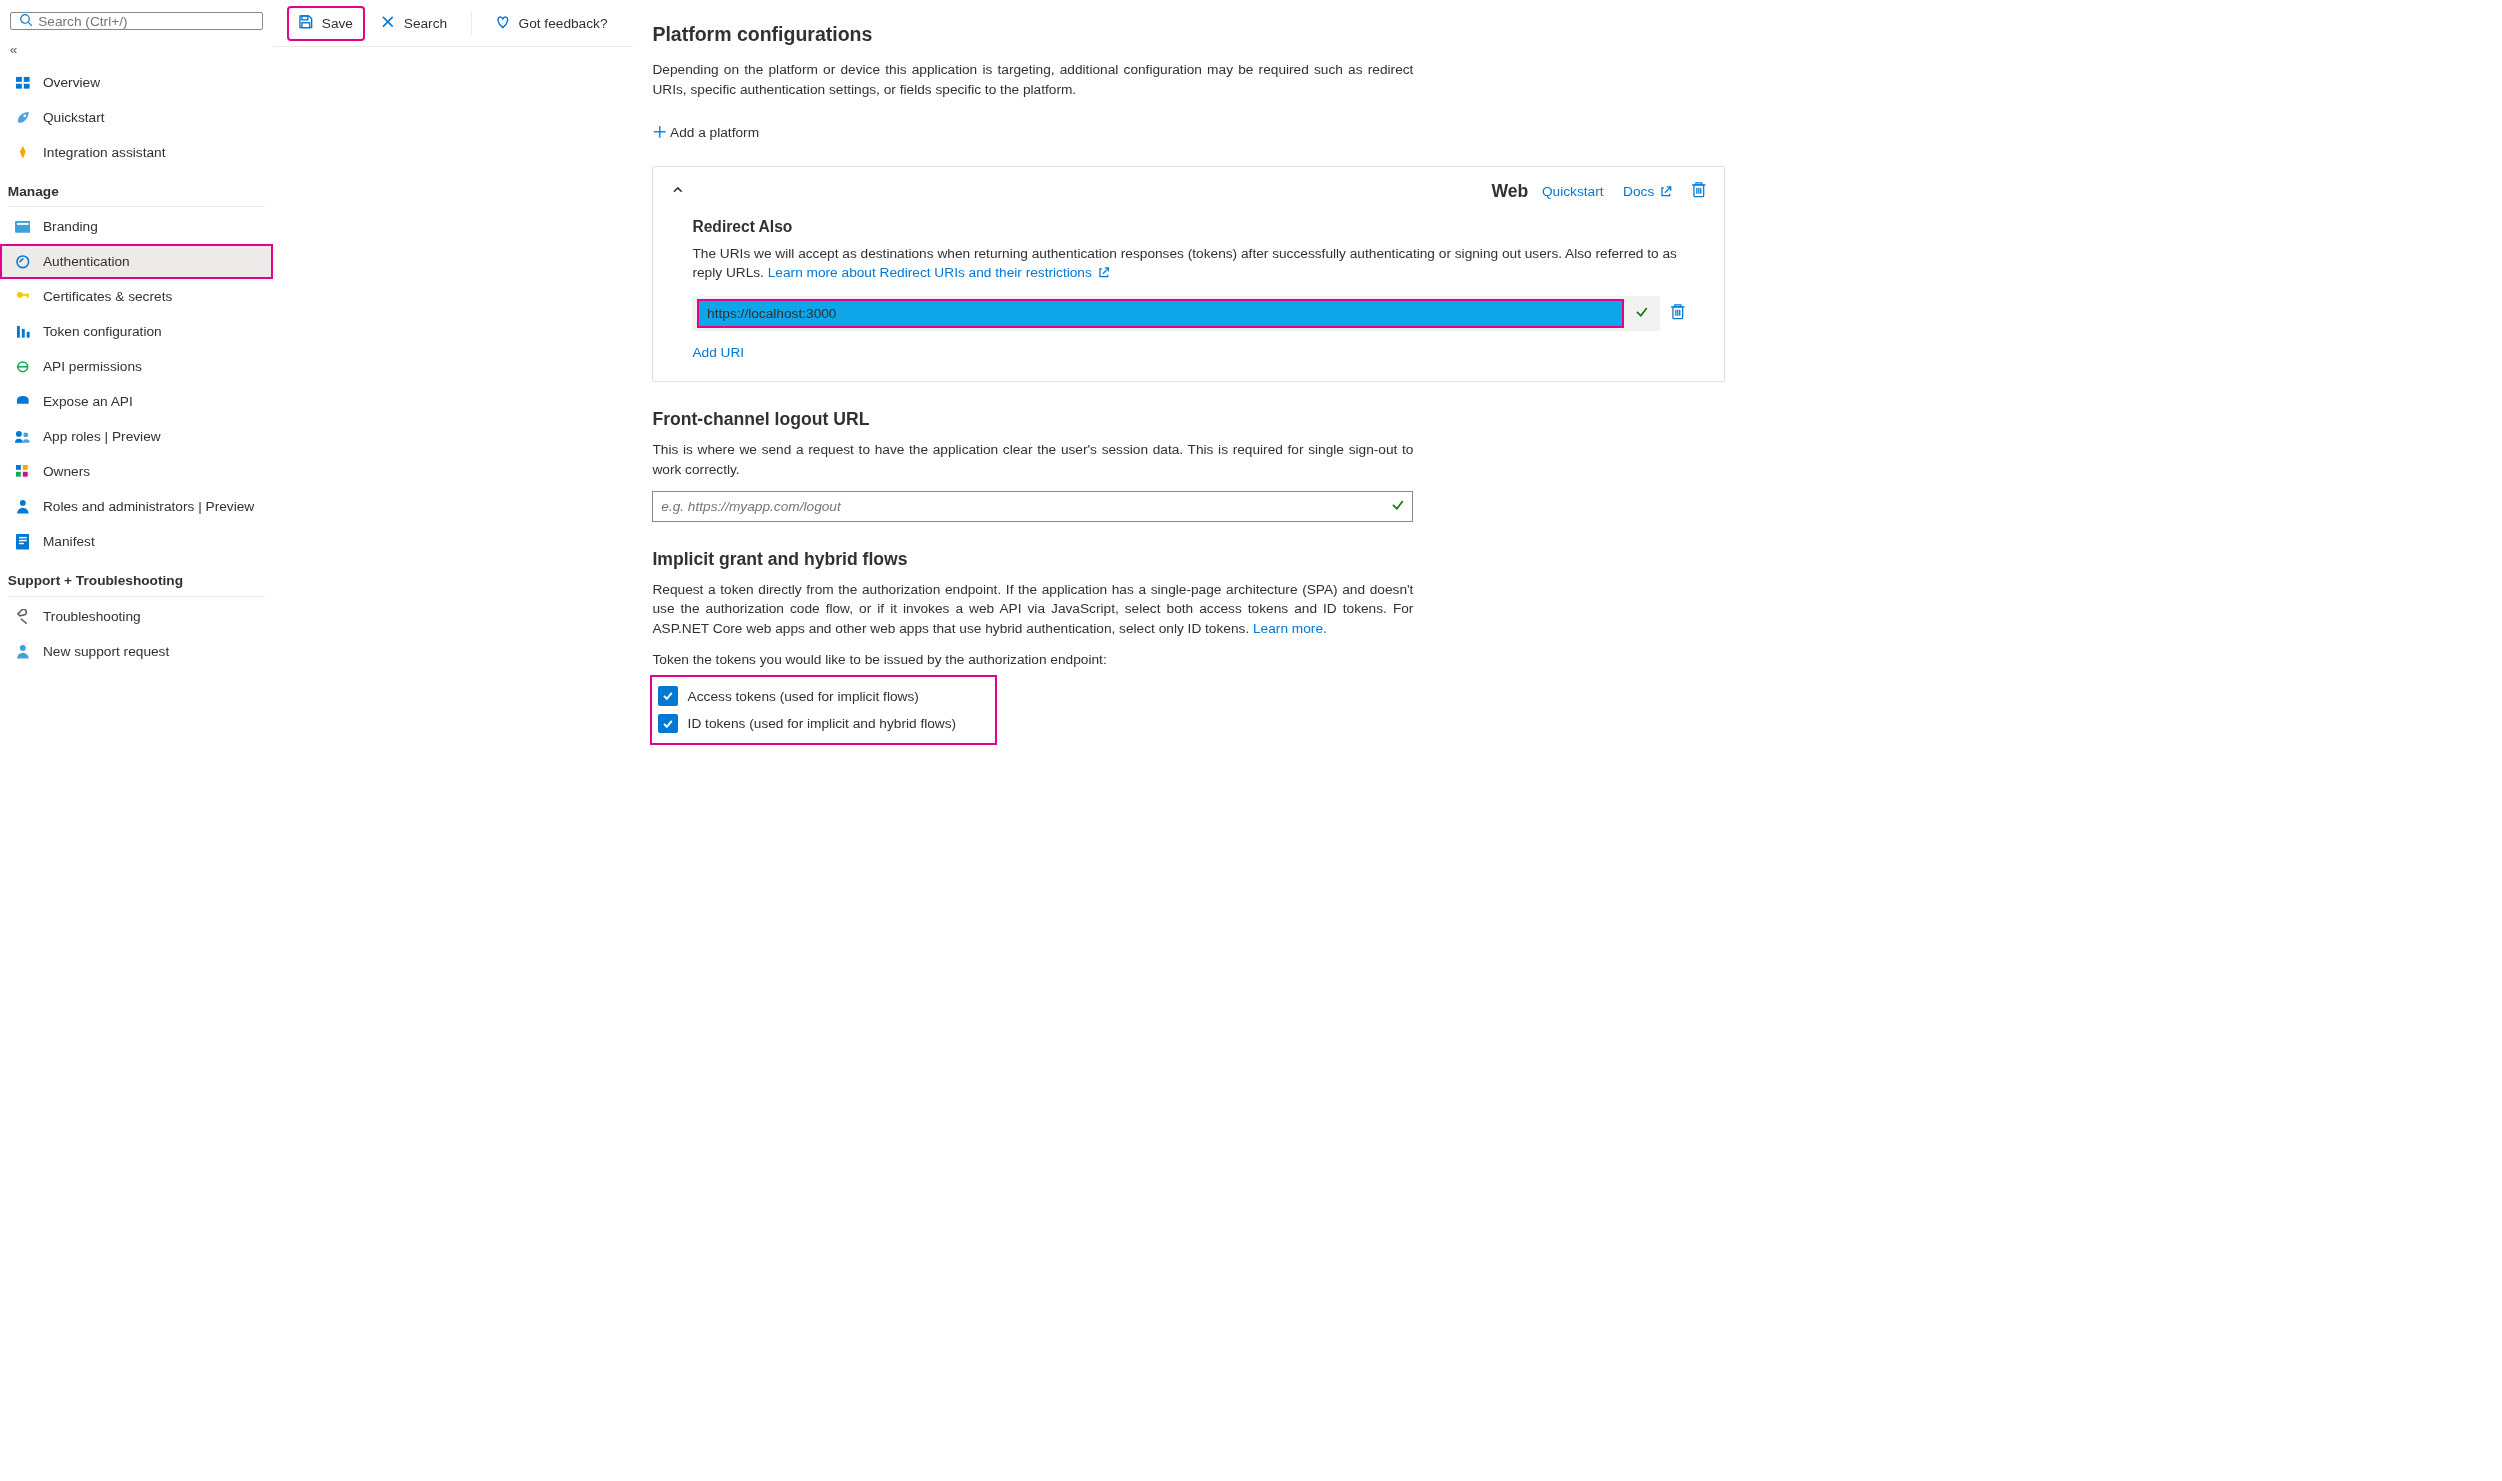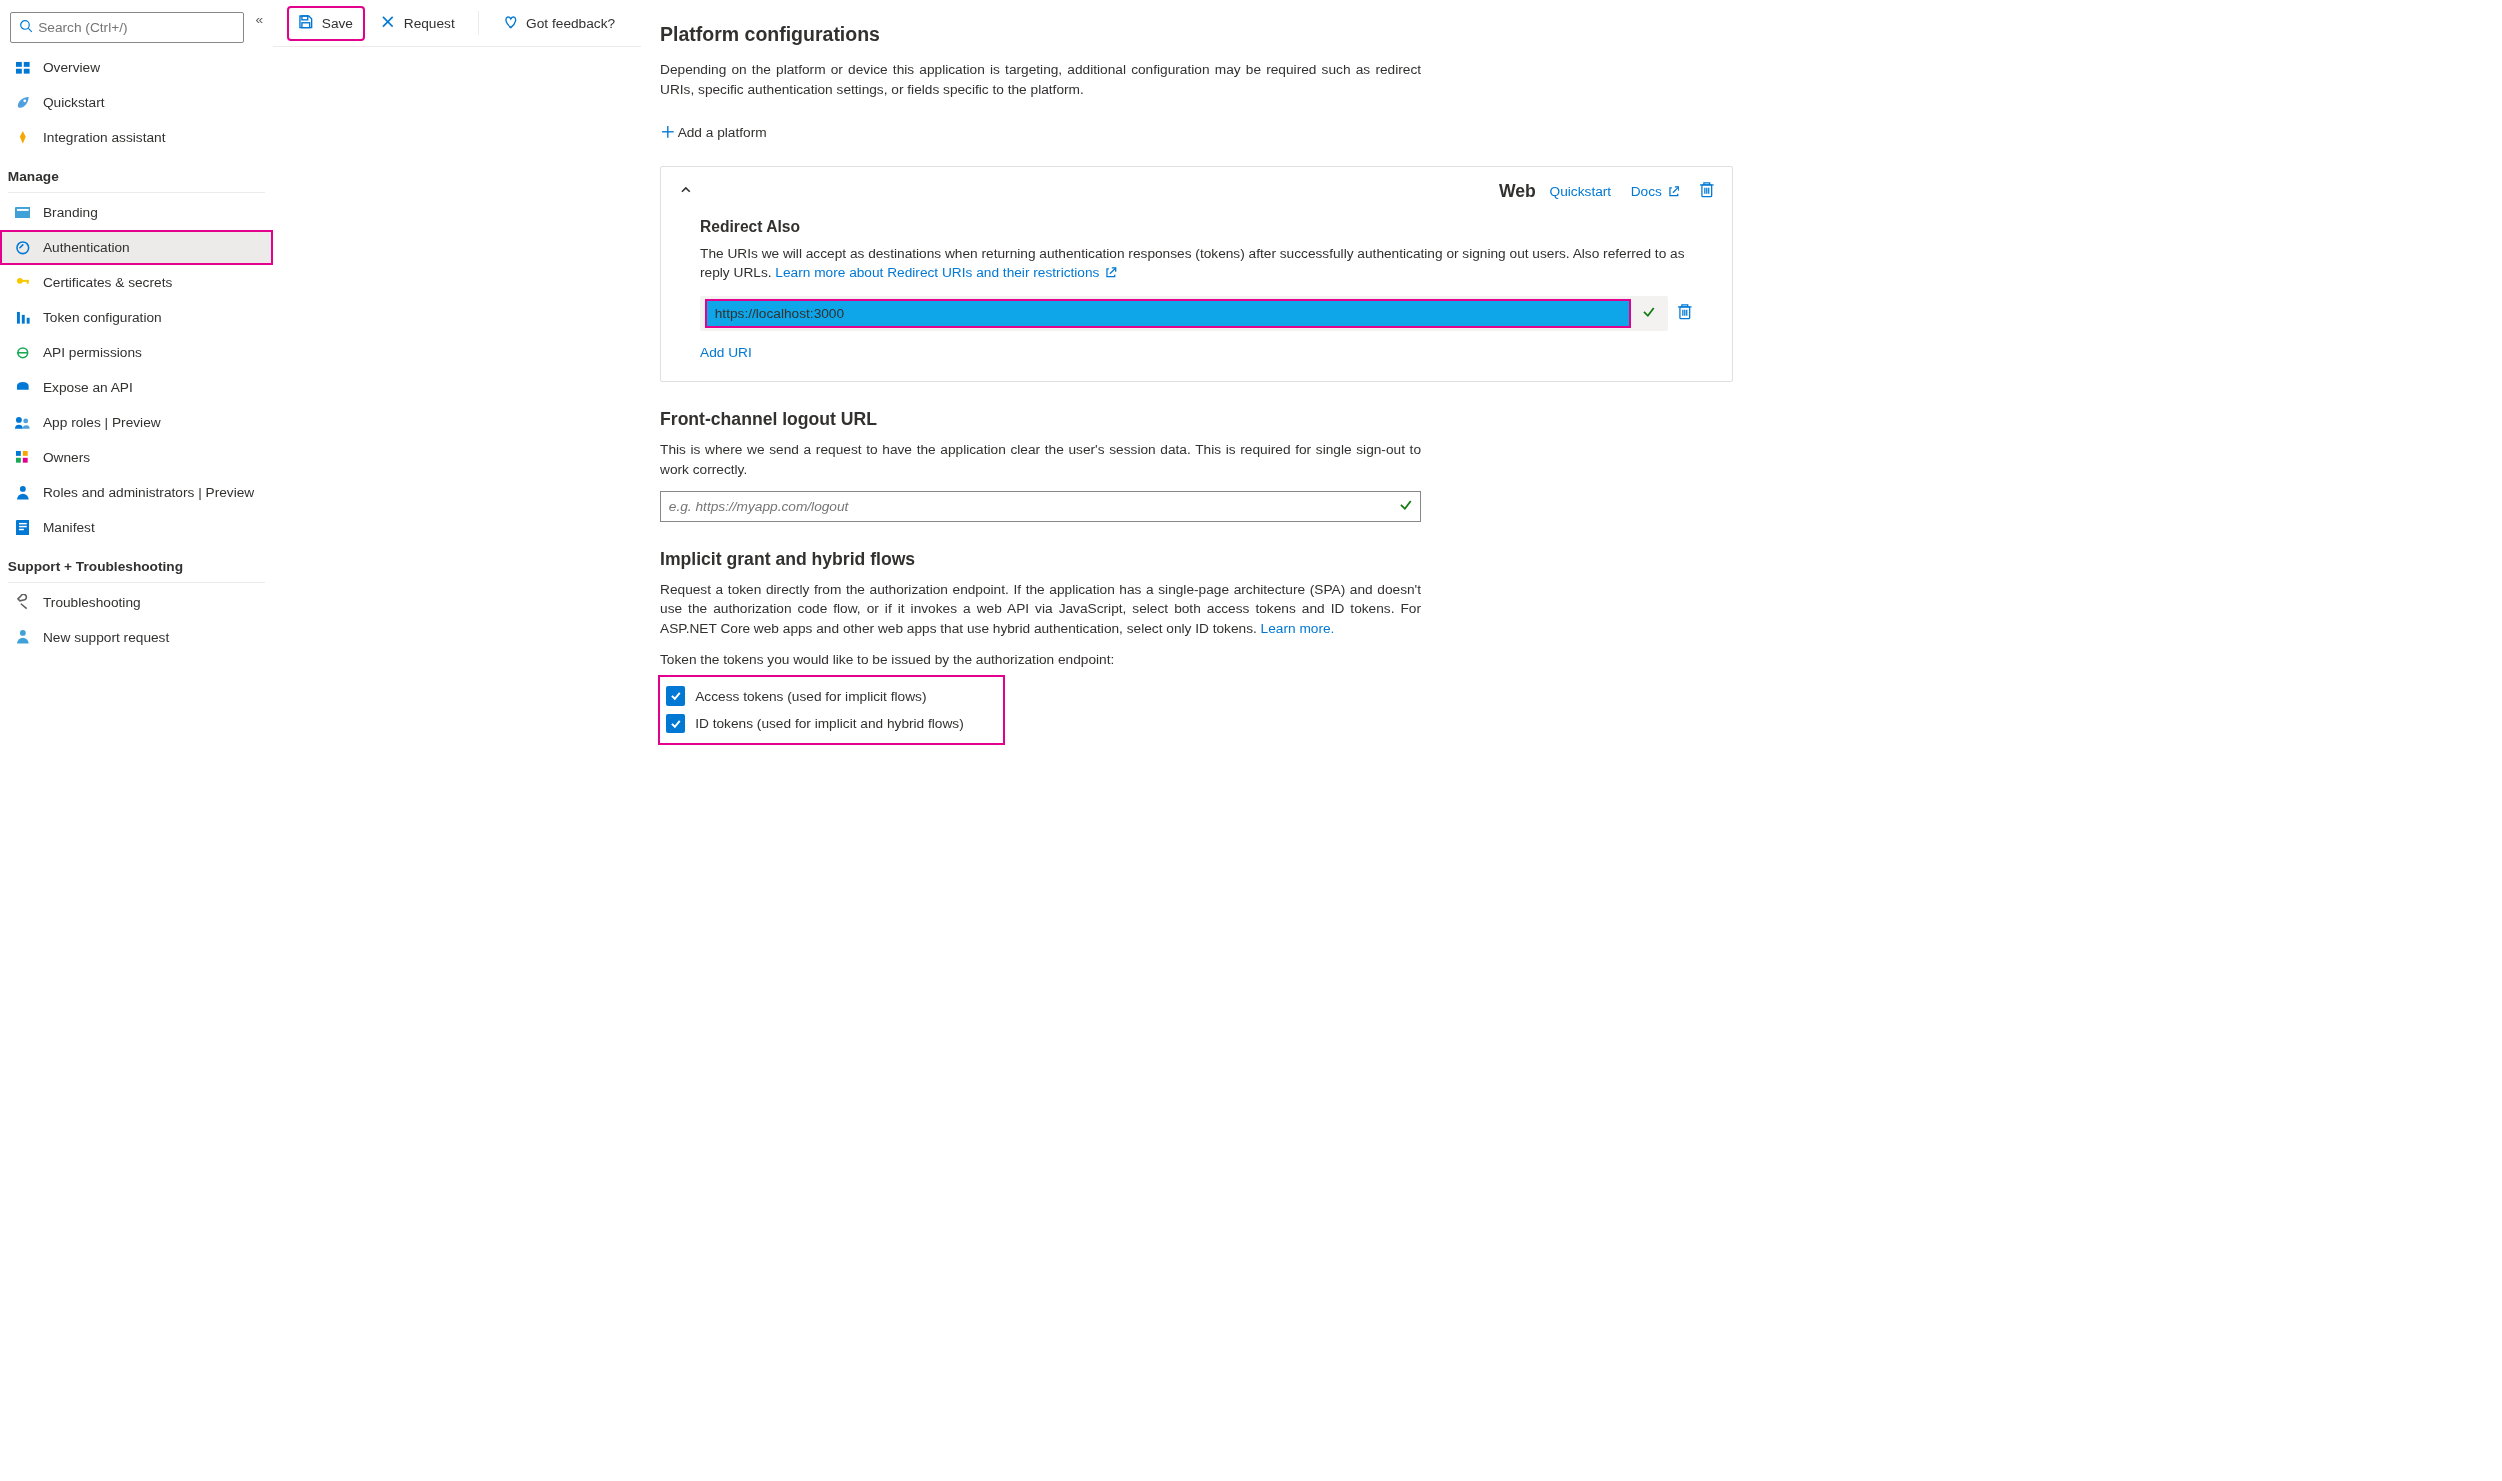--- a/index.html
+++ b/index.html
@@ -18,20 +18,21 @@
     width: 273px;
     flex-shrink: 0;
     padding: 11.7px 0;
     background: #fff;
     overflow-y: auto;
   }
   .search-row {
     display: flex;
     padding: 0 9.8px 7.8px 9.8px;
     gap: 11.7px;
+    flex-direction: column;
   }
   .search-box {
     flex: 1;
     display: flex;
     align-items: center;
     border: 1px solid #8a8886;
     border-radius: 2px;
     height: 31px;
     padding: 0 7.8px;
     gap: 5.9px;
@@ -456,21 +457,21 @@
       </span>
       <span>Save</span>
     </div>
     <div class="toolbar-btn">
       <span>
         <svg width="15.6" height="15.6" viewBox="0 0 16 16" stroke="#0078d4" stroke-width="1.6">
             <line x1="3" y1="3" x2="13" y2="13"></line>
             <line x1="13" y1="3" x2="3" y2="13"></line>
           </svg>
       </span>
-      <span>Request</span>
+      <span>Search</span>
     </div>
     <div class="toolbar-sep"></div>
     <div class="toolbar-btn">
       <span>
         <svg width="15.6" height="15.6" viewBox="0 0 16 16" fill="none" stroke="#0078d4" stroke-width="1.4">
             <path d="M8 14 C2 9 2 4 5 3 c2 0 3 2 3 2 s1-2 3-2 c3 1 3 6 -3 11 Z"></path>
           </svg>
       </span>
       <span>Got feedback?</span>
     </div>

